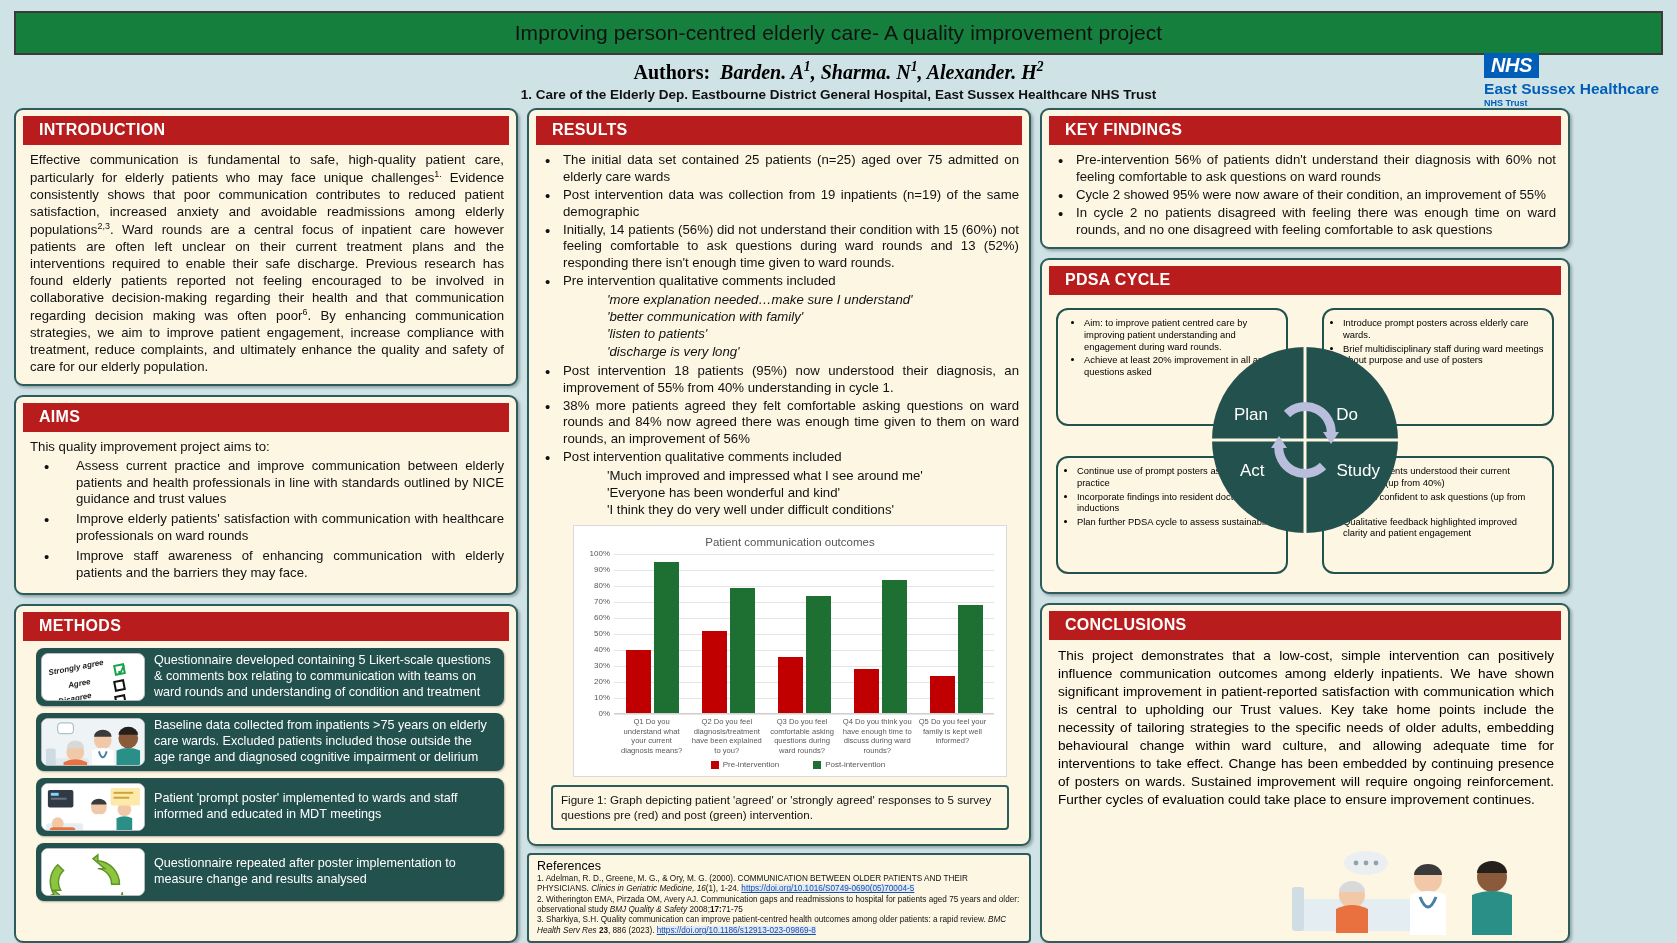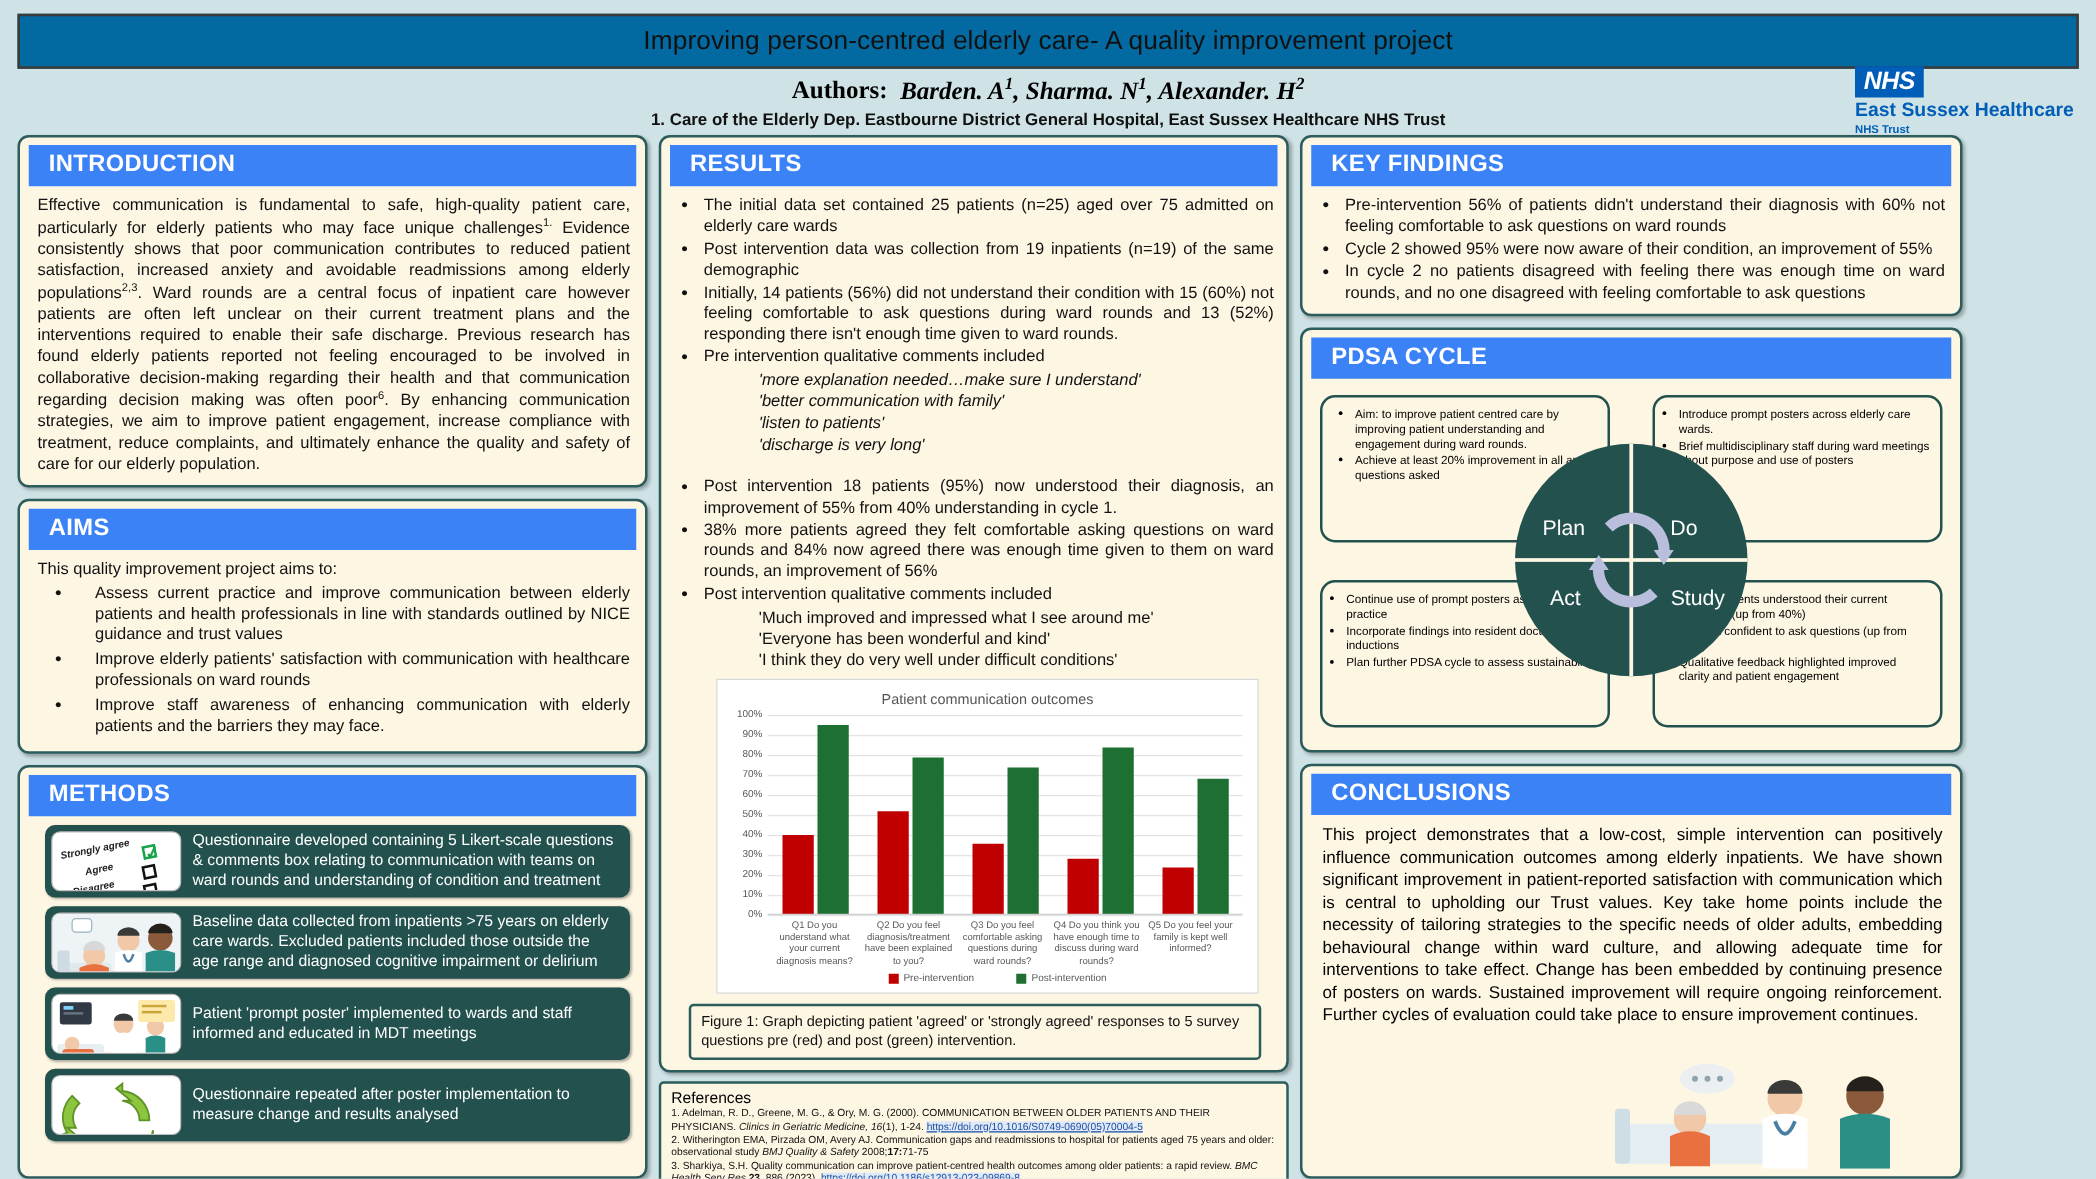--- a/index.html
+++ b/index.html
@@ -9,21 +9,21 @@
     background:#cfe3e6;
     font-family:"Liberation Sans", sans-serif;
     overflow:hidden;
     position:relative;
   }
   .poster { position:absolute; inset:0; padding:6px 10px 8px 10px; }
 
   
   .title-bar{
     border:2px solid #3b3b3b;
-    background:#0369a1;
+    background:#15803d;
     height:44px;
     display:flex;align-items:center;justify-content:center;
     margin:5px 4px 0 4px;
   }
   .title-bar .t{ font-size:21px; color:#111; letter-spacing:.1px;}
 
   
   .authors-row{ position:relative; height:46px; margin-top:4px;}
   .authors{ text-align:center; }
   .authors .a1{ font-size:20px; font-weight:bold; color:#000000;font-family:Liberation Serif, serif; }
@@ -48,22 +48,22 @@
 
   .card{
     background:#fdf6e3;
     border:2px solid #2c5c5c;
     border-radius:9px;
     padding:0 0 8px 0;
     box-shadow:2px 2px 3px rgba(0,0,0,.28);
     position:relative;
   }
   .card-head{
-    background:#3b82f6; color:#fff;
-    font-size:19px; font-weight:bold;
+    background:#b91c1c; color:#fff;
+    font-size:16px; font-weight:bold;
     padding:5px 0 6px 16px;
     margin:6px 7px 7px 7px;
     letter-spacing:.3px;
   }
   .body{ padding:0 12px 0 14px; font-size:13.2px; color:#111; line-height:1.28;}
   p.just{ text-align:justify; margin:0; }
 
   ul.bul{ margin:2px 0 0 0; padding:0; list-style:none;}
   ul.bul li{ position:relative; padding-left:24px; margin-bottom:1px; text-align:justify;}
   ul.bul li:before{
@@ -287,21 +287,21 @@
             <li>Post intervention data was collection from 19 inpatients (n=19) of the same demographic</li>
             <li>Initially, 14 patients (56%) did not understand their condition with 15 (60%) not feeling comfortable to ask questions during ward rounds and 13 (52%) responding there isn't enough time given to ward rounds.</li>
             <li>Pre intervention qualitative comments included</li>
           </ul>
           <div style="font-style:italic;padding-left:68px;line-height:1.3;">
             <div>'more explanation needed…make sure I understand'</div>
             <div>'better communication with family'</div>
             <div>'listen to patients'</div>
             <div>'discharge is very long'</div>
           </div>
-          <ul class="bul" style="margin-top:17px;">
+          <ul class="bul" style="margin-top:3px;">
             <li>Post intervention 18 patients (95%) now understood their diagnosis, an improvement of 55% from 40% understanding in cycle 1.</li>
             <li>38% more patients agreed they felt comfortable asking questions on ward rounds and 84% now agreed there was enough time given to them on ward rounds, an improvement of 56%</li>
             <li>Post intervention qualitative comments included</li>
           </ul>
           <div style="padding-left:68px;line-height:1.3;">
             <div>'Much improved and impressed what I see around me'</div>
             <div>'Everyone has been wonderful and kind'</div>
             <div>'I think they do very well under difficult conditions'</div>
           </div>
 

